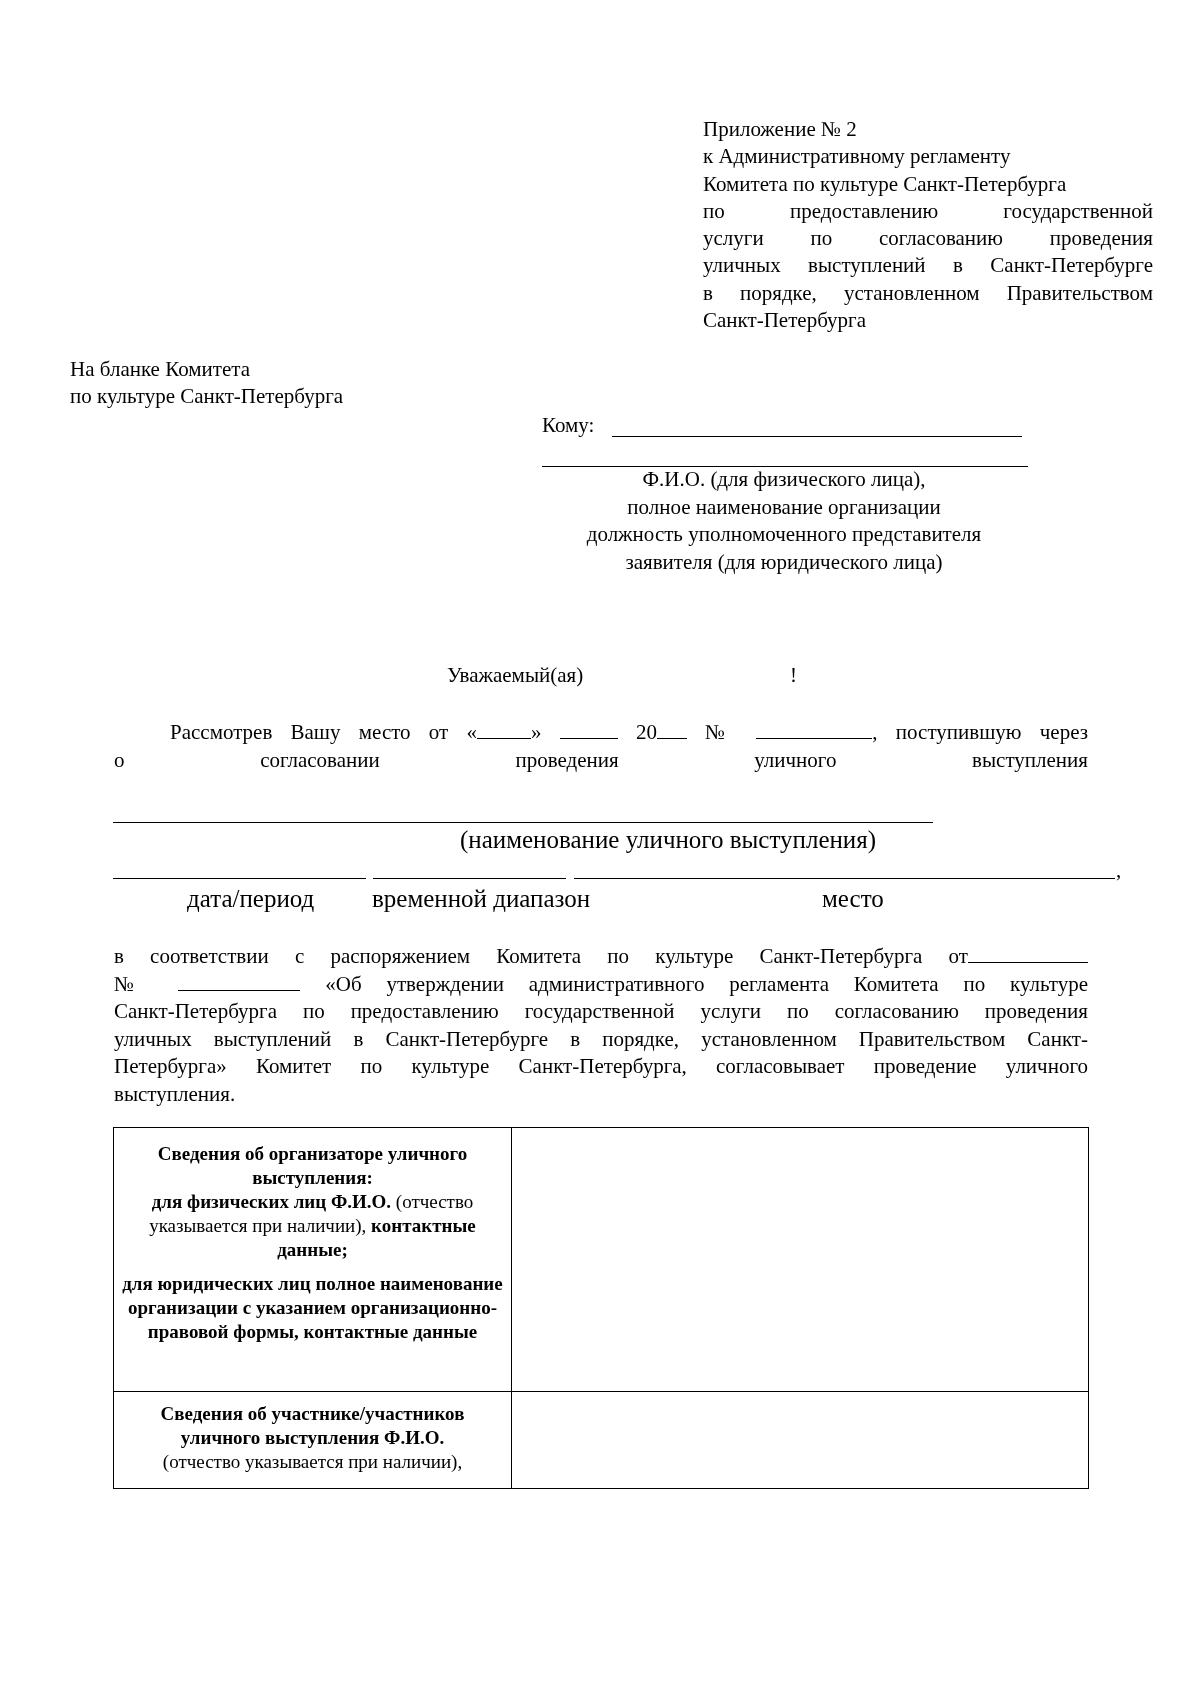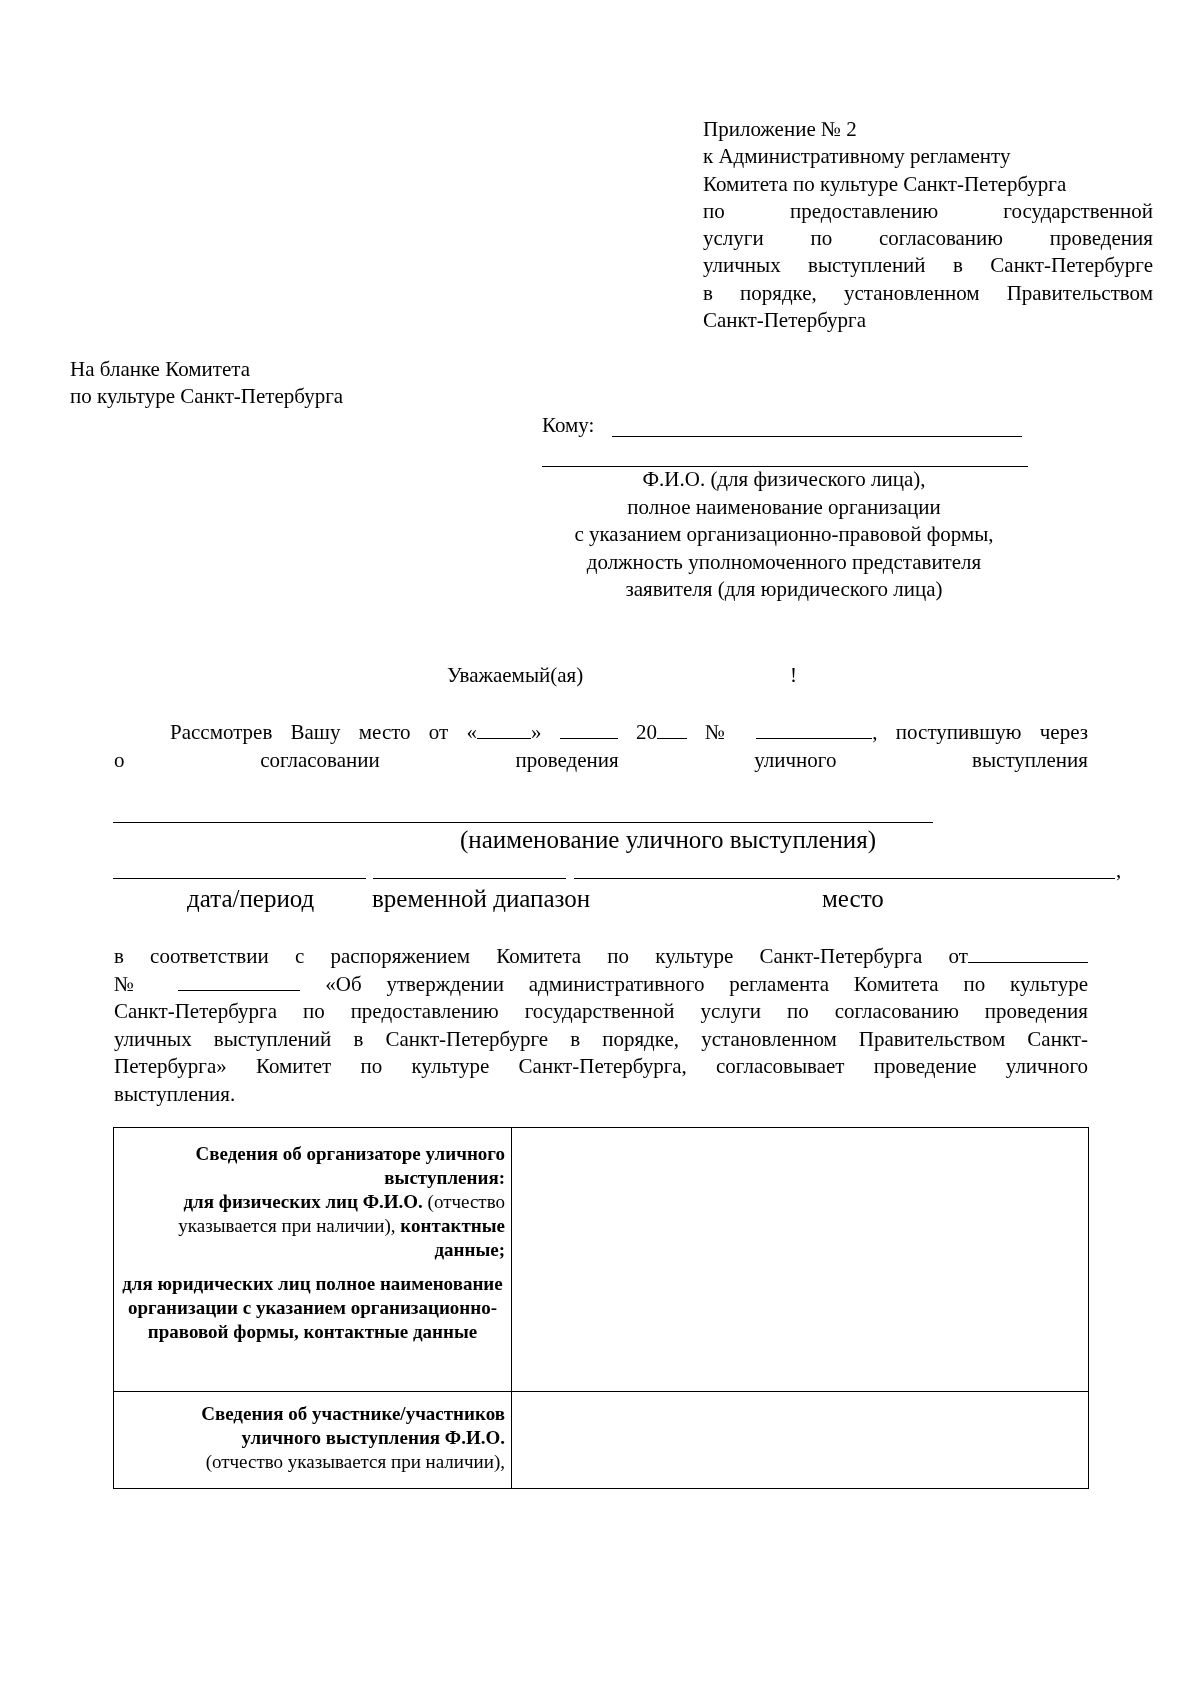--- a/index.html
+++ b/index.html
@@ -21,21 +21,21 @@
   .para1 { left: 114px; top: 719px; width: 974px; line-height: 27.5px; }
   .para1 .jl { display: block; text-align: justify; text-align-last: justify; }
   .u { display: inline-block; border-bottom: 1.5px solid #000; height: 18px; vertical-align: baseline; }
   .caption { font-size: 25px; }
   .para2 { left: 114px; top: 943px; width: 974px; line-height: 27.5px; }
   .para2 .jl { display: block; text-align: justify; text-align-last: justify; }
   .para2 .last { display: block; text-align: left; }
   table.info { position: absolute; left: 113px; top: 1127px; width: 976px; border-collapse: collapse; }
   table.info td { border: 1.5px solid #000; vertical-align: top; padding: 0; }
   .lcell { width: 397px; text-align: center; font-size: 19px; line-height: 24px; }
-  .lcell .blk { padding: 14px 6px 6px 6px; text-align: right; }
+  .lcell .blk { padding: 14px 6px 6px 6px; }
   .lcell .blk2 { padding: 4px 6px 8px 6px; }
   .b { font-weight: bold; }
 </style>
 </head>
 <body>
 
 <div class="abs appendix">
   <span class="ll">Приложение № 2</span>
   <span class="ll">к Административному регламенту</span>
   <span class="ll">Комитета по культуре Санкт-Петербурга</span>
@@ -50,21 +50,20 @@
   <div>На бланке Комитета</div>
   <div>по культуре Санкт-Петербурга</div>
 </div>
 
 <div class="abs komu">Кому:</div>
 <div class="line" style="left:612px; top:436px; width:410px;"></div>
 <div class="line" style="left:542px; top:466px; width:486px;"></div>
 <div class="abs recipient-note">
   <div>Ф.И.О. (для физического лица),</div>
   <div>полное наименование организации</div>
-  <div>с указанием организационно-правовой формы,</div>
   <div>должность уполномоченного представителя</div>
   <div>заявителя (для юридического лица)</div>
 </div>
 
 <div class="abs greeting">Уважаемый(ая)</div>
 <div class="abs excl">!</div>
 
 <div class="abs para1">
   <span class="jl"><span style="display:inline-block;width:56px;"></span><span>Рассмотрев Вашу место от «</span><span class="u" style="width:54px;"></span><span>»</span> <span class="u" style="width:58px;"></span> <span>20</span><span class="u" style="width:30px;"></span> <span>№</span> <span class="u" style="width:116px;"></span><span>, поступившую через</span></span>
   <span class="jl">о согласовании проведения уличного выступления</span>

